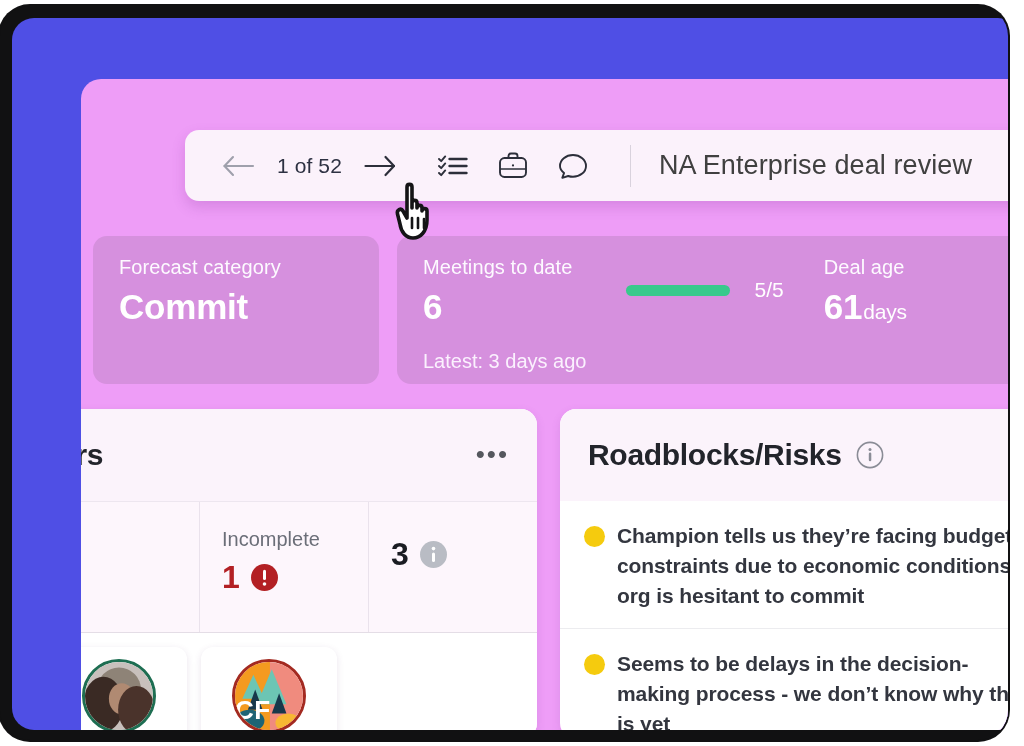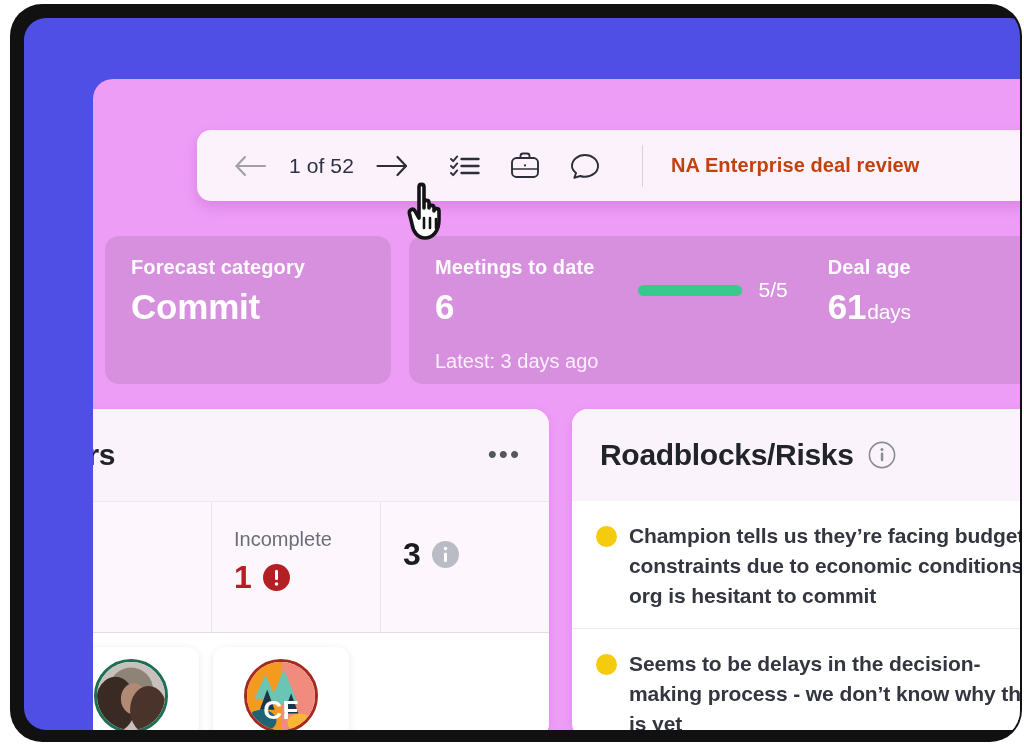--- a/index.html
+++ b/index.html
@@ -12,21 +12,21 @@
     width: 1024px;
     height: 746px;
     overflow: hidden;
     font-family: "Liberation Sans", sans-serif;
     -webkit-font-smoothing: antialiased;
   }
 
   
   #device-frame {
     position: absolute;
-    left: 12px;
+    left: 0;
     top: 6px;
     width: 1008px;
     height: 734px;
     border-radius: 30px;
     background: #111112;
     box-shadow: 0 0 0 2px #111112;
     overflow: hidden;
   }
   #frame-inner {
     position: absolute;
@@ -83,25 +83,24 @@
     display: flex; align-items: center; justify-content: center;
     cursor: pointer;
   }
   #tb-icons { display: flex; margin-left: 30px; gap: 14px; }
   #tb-divider {
     width: 1px; height: 42px;
     background: #D9D2DD;
     margin: 0 28px 0 34px;
   }
   #deal-title {
-    font-size: 20px;
-    color: #c2410c;
+    font-size: 27px;
+    color: #404040;
     white-space: nowrap;
     letter-spacing: .1px;
-    font-weight: bold;
   }
   #deal-selector-stepper {
     margin-left: auto;
     margin-right: 30px;
     width: 34px; height: 44px;
     display: flex; align-items: center; justify-content: center;
     cursor: pointer;
   }
 
   
@@ -132,21 +131,21 @@
     padding: 20px 26px 0 26px;
     box-sizing: border-box;
     color: #ffffff;
     height: 148px;
   }
   #kpi-forecast { width: 286px; }
   #kpi-wide { width: 640px; display: flex; padding-right: 0; }
   .kpi-label {
     font-size: 20px;
     color: #FDFAFF;
-    font-weight: 700;
+    font-weight: 400;
     letter-spacing: .1px;
     white-space: nowrap;
   }
   .kpi-value {
     font-size: 35px;
     font-weight: 700;
     margin-top: 10px;
     letter-spacing: -.2px;
     line-height: 1.05;
     white-space: nowrap;
@@ -154,21 +153,21 @@
   .kpi-sub {
     font-size: 20px;
     color: #FBF1FE;
     margin-top: 24px;
     white-space: nowrap;
   }
   .kpi-col { padding-right: 40px; }
   #vitals-row {
     display: flex;
     align-items: center;
-    gap: 16px;
+    gap: 24px;
     margin-top: 22px;
   }
   #vitals-bar {
     width: 104px; height: 11px;
     border-radius: 6px;
     background: #38C98C;
   }
   #vitals-score { font-size: 21px; color: #FFFFFF; }
   .kpi-value .unit {
     font-size: 21px;
@@ -285,21 +284,21 @@
     overflow: hidden;
     position: relative;
     box-sizing: border-box;
   }
   #avatar-1 { border: 3px solid #1E6E52; }
   #avatar-2 { border: 3px solid #A32A21; }
   .avatar-initials {
     position: absolute;
     left: 0; right: 0;
     bottom: 4px;
-    text-align: center;
+    text-align: left;
     font-size: 26px;
     font-weight: 700;
     color: #ffffff;
     letter-spacing: .5px;
   }
 
   
   .risk-item {
     padding: 20px 24px 18px 24px;
     border-bottom: 1px solid #ECECEF;

